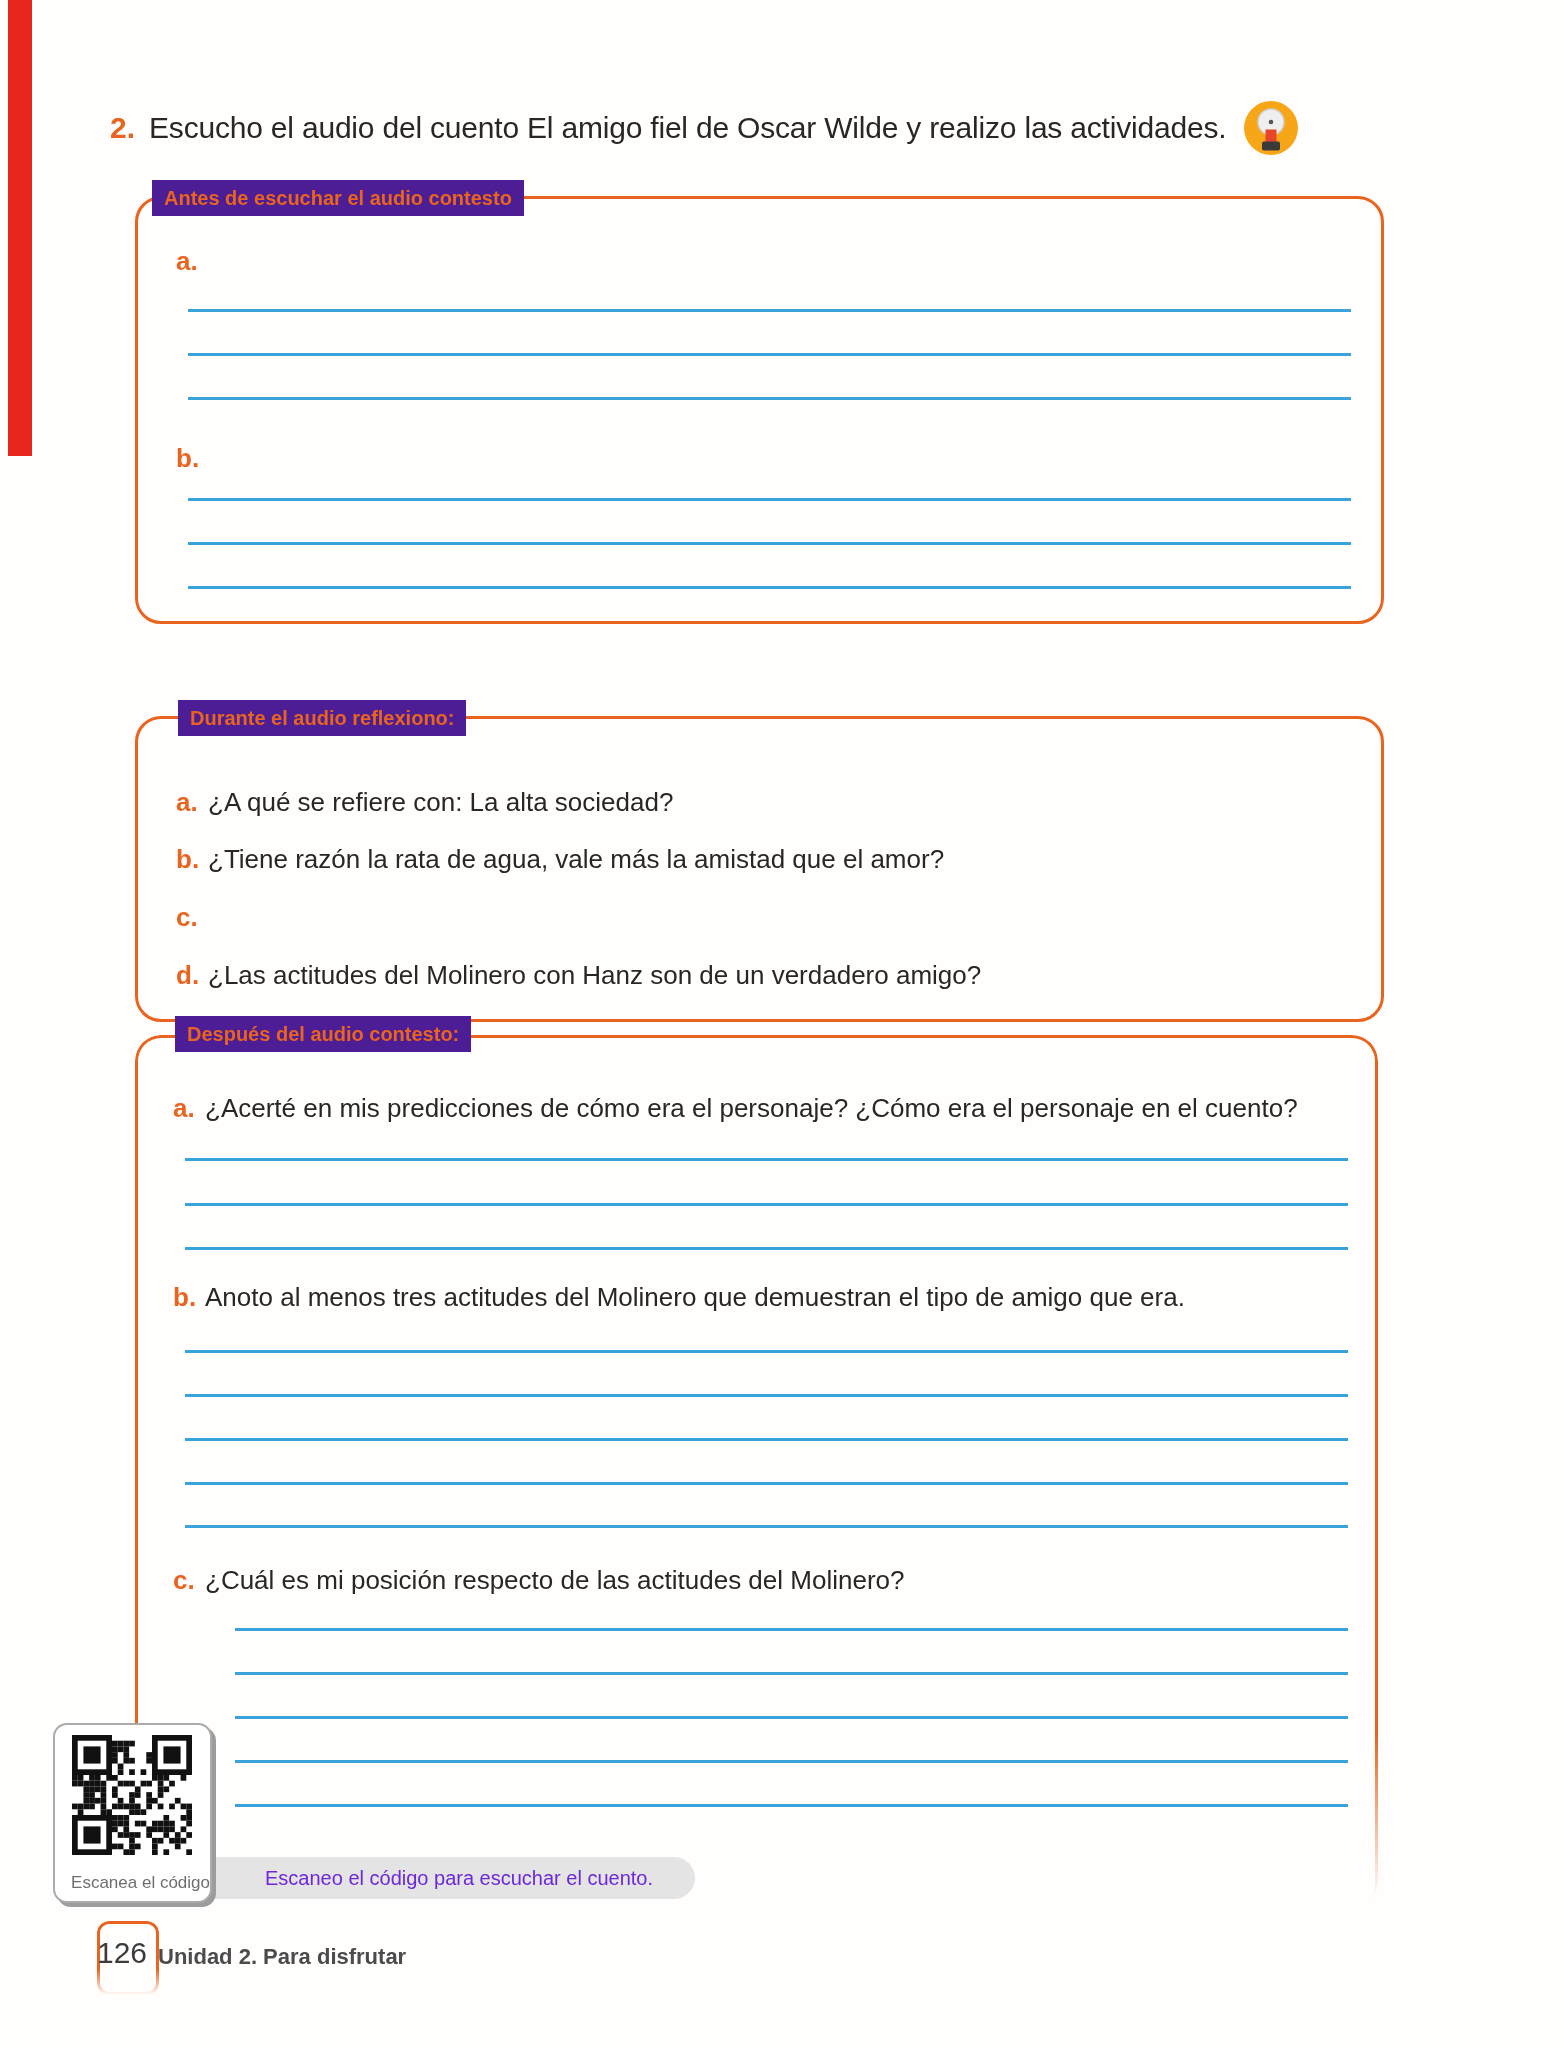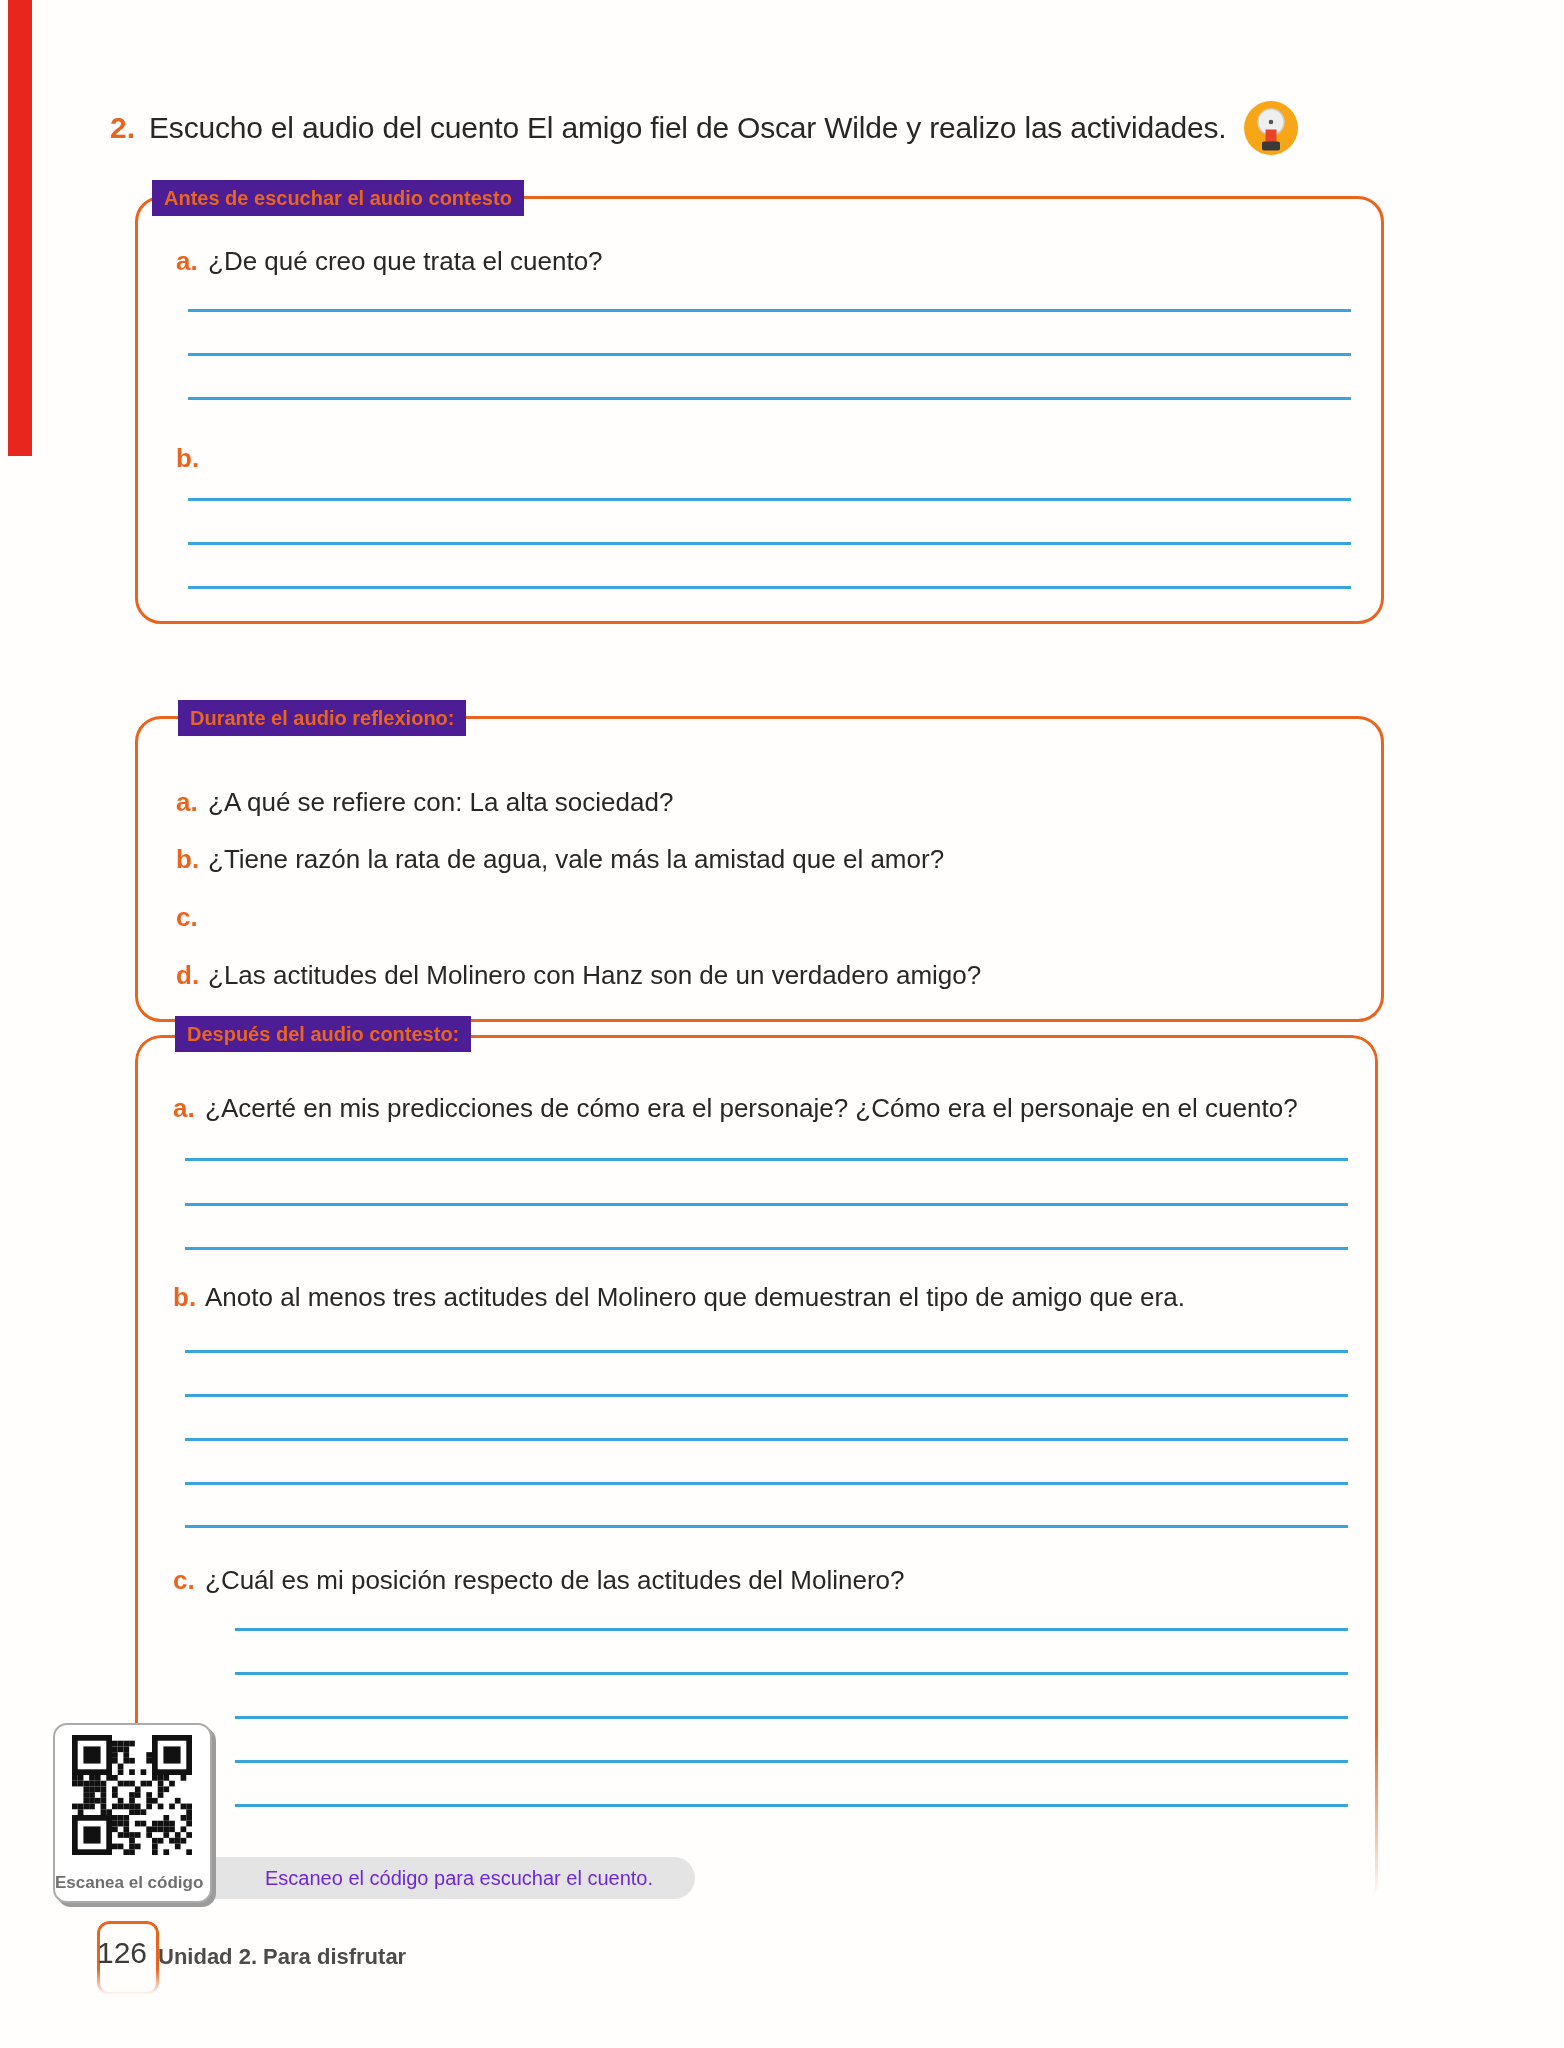--- a/index.html
+++ b/index.html
@@ -46,22 +46,22 @@
   .b3a1{top:123px;} .b3a2{top:168px;} .b3a3{top:212px;}
   .b3qb{top:244px;}
   .b3b1{top:315px;} .b3b2{top:359px;} .b3b3{top:403px;} .b3b4{top:447px;} .b3b5{top:490px;}
   .b3qc{top:527px;}
   .b3c1{top:593px;} .b3c2{top:637px;} .b3c3{top:681px;} .b3c4{top:725px;} .b3c5{top:769px;}
 
   
   .qr-box{position:absolute;left:53px;top:1723px;width:155px;height:176px;background:#ffffff;
           border:2px solid #ababab;border-radius:14px;box-shadow:4px 4px 0 #9c9c9c;z-index:5;}
   .qr-code{position:absolute;left:17px;top:10px;width:120px;height:120px;}
-  .qr-caption{position:absolute;left:0;right:0;bottom:8px;text-align:left;
-              font-size:17px;color:#6f6f6f;font-weight:bold;}
+  .qr-caption{position:absolute;left:0;right:0;bottom:8px;text-align:right;
+              font-size:17px;color:#6f6f6f;}
   .pill{position:absolute;left:150px;top:1857px;width:545px;height:42px;background:#e4e4e4;
         border-radius:21px;z-index:1;}
   .pill span{display:block;padding-left:115px;line-height:42px;font-size:20px;color:#6d28d9;}
 
   
   .pagenum-box{position:absolute;left:97px;top:1921px;width:62px;height:74px;}
   .pagenum-box::before{content:"";position:absolute;inset:0;border:3px solid var(--accent);
         border-radius:12px;
         -webkit-mask-image:linear-gradient(to bottom,#000 65%,transparent 100%);
         mask-image:linear-gradient(to bottom,#000 65%,transparent 100%);}
@@ -87,21 +87,20 @@
         <rect x="18" y="40.5" width="18" height="9" rx="2" fill="#3a3a3a"></rect>
         <circle cx="27" cy="21" r="2.3" fill="#555555"></circle>
       </svg>
     </span>
   </div>
 
   <section class="qbox box1">
     <span class="qbox-title t1">Antes de escuchar el audio contesto</span>
     <div class="q b1qa">
       <span class="ql">a.</span>
-      <span class="qt">¿De qué creo que trata el cuento?</span>
     </div>
     <div class="aline b1a1"></div>
     <div class="aline b1a2"></div>
     <div class="aline b1a3"></div>
     <div class="q b1qb">
       <span class="ql">b.</span>
     </div>
     <div class="aline b1b1"></div>
     <div class="aline b1b2"></div>
     <div class="aline b1b3"></div>

